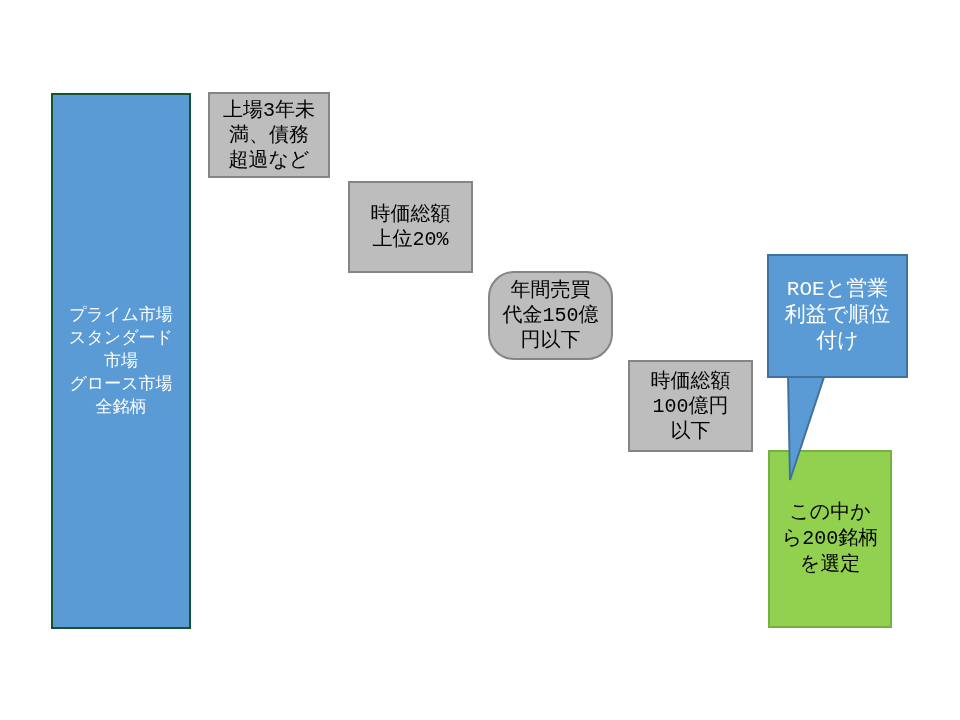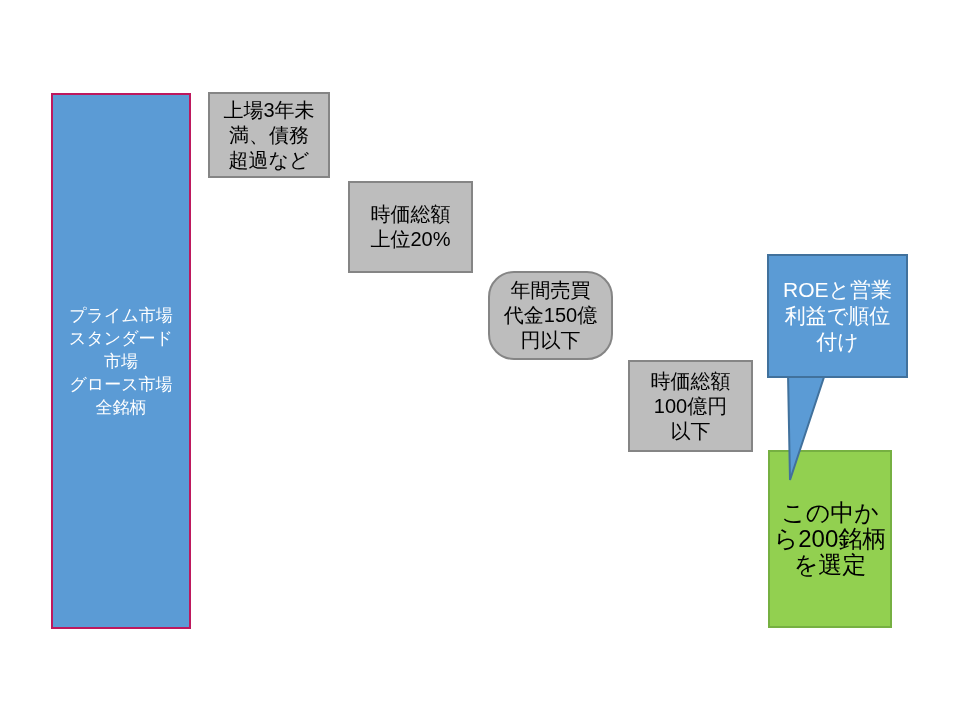--- a/index.html
+++ b/index.html
@@ -19,26 +19,27 @@
     position: absolute;
     box-sizing: border-box;
     display: flex;
     align-items: center;
     justify-content: center;
     text-align: center;
   }
   .box .label {
     white-space: pre-line;
     width: 100%;
+    font-family: Liberation Mono, monospace;
   }
   .source-box {
     left: 51px; top: 93px;
     width: 140px; height: 536px;
     background: #5B9BD5;
-    border: 2px solid #be185d;
+    border: 2px solid #14532d;
     color: #ffffff;
     font-size: 17px;
     line-height: 23px;
     z-index: 1;
   }
   .filter-box {
     background: #BDBDBD;
     border: 2px solid #858585;
     color: #000000;
     font-size: 20px;
@@ -48,21 +49,21 @@
   .filter-1 { left: 208px; top: 92px;  width: 122px; height: 86px; }
   .filter-2 { left: 348px; top: 181px; width: 125px; height: 92px; }
   .filter-3 { left: 488px; top: 271px; width: 125px; height: 89px; border-radius: 26px; }
   .filter-4 { left: 628px; top: 360px; width: 125px; height: 92px; }
   .result-box {
     left: 768px; top: 450px;
     width: 124px; height: 178px;
     background: #92D050;
     border: 2px solid #76B041;
     color: #000000;
-    font-size: 24px;
+    font-size: 20px;
     line-height: 26px;
     z-index: 1;
   }
   .callout-body {
     left: 767px; top: 254px;
     width: 141px; height: 124px;
     background: #5B9BD5;
     border: 2px solid #41719C;
     color: #ffffff;
     font-size: 21px;

